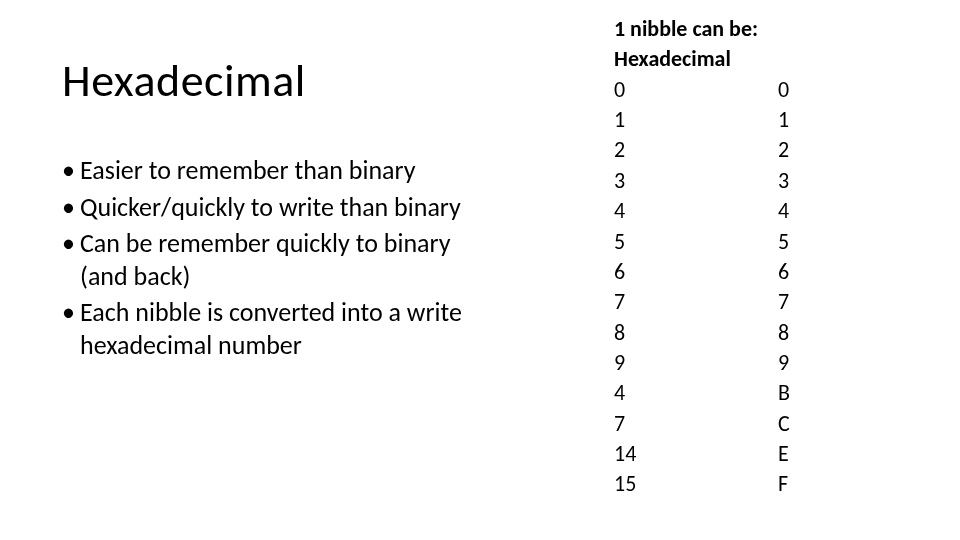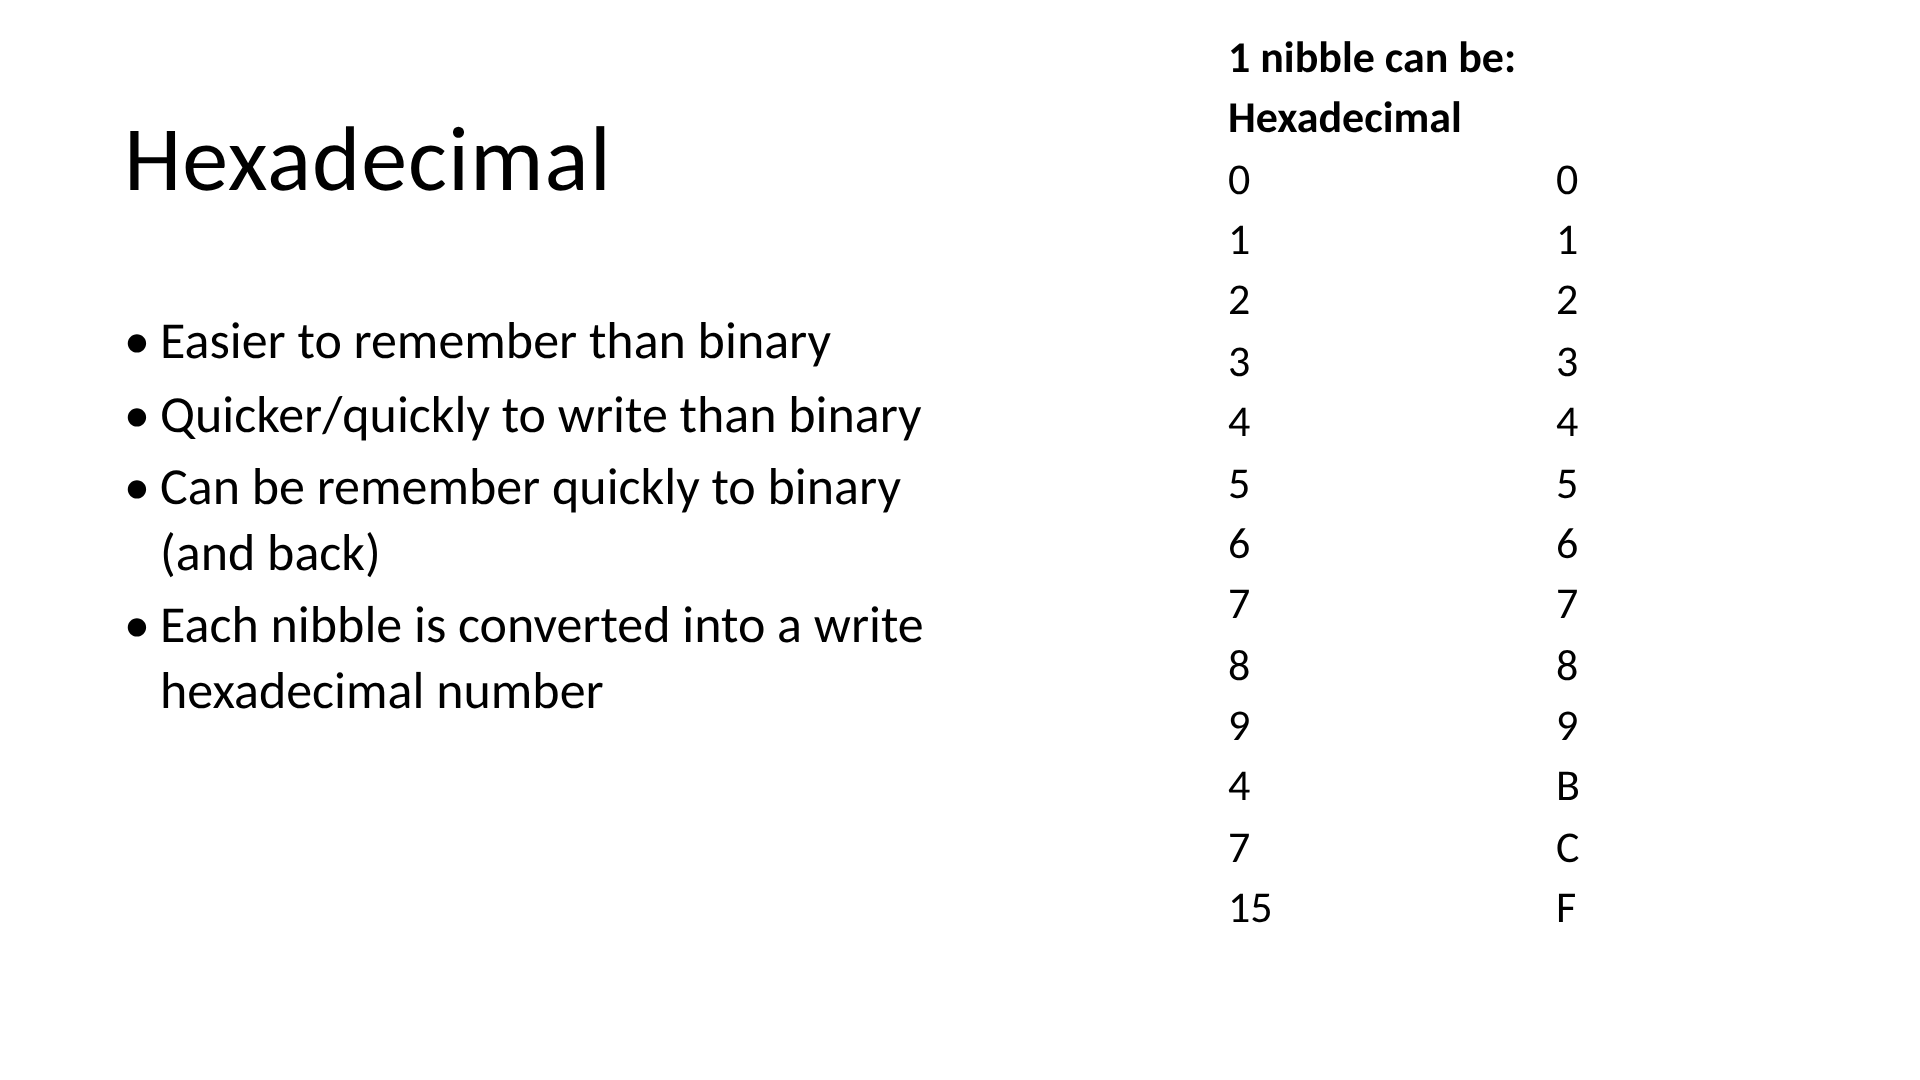--- a/index.html
+++ b/index.html
@@ -93,19 +93,23 @@
         </div>
       <div class="row">
           <div class="c1">4</div>
           <div class="c2">B</div>
         </div>
       <div class="row">
           <div class="c1">7</div>
           <div class="c2">C</div>
         </div>
       <div class="row">
+          <div class="c1">14</div>
+          <div class="c2">E</div>
+        </div>
+      <div class="row">
           <div class="c1">15</div>
           <div class="c2">F</div>
         </div>
     </div>
   </div>
 
 </div>
 
 </body></html>

